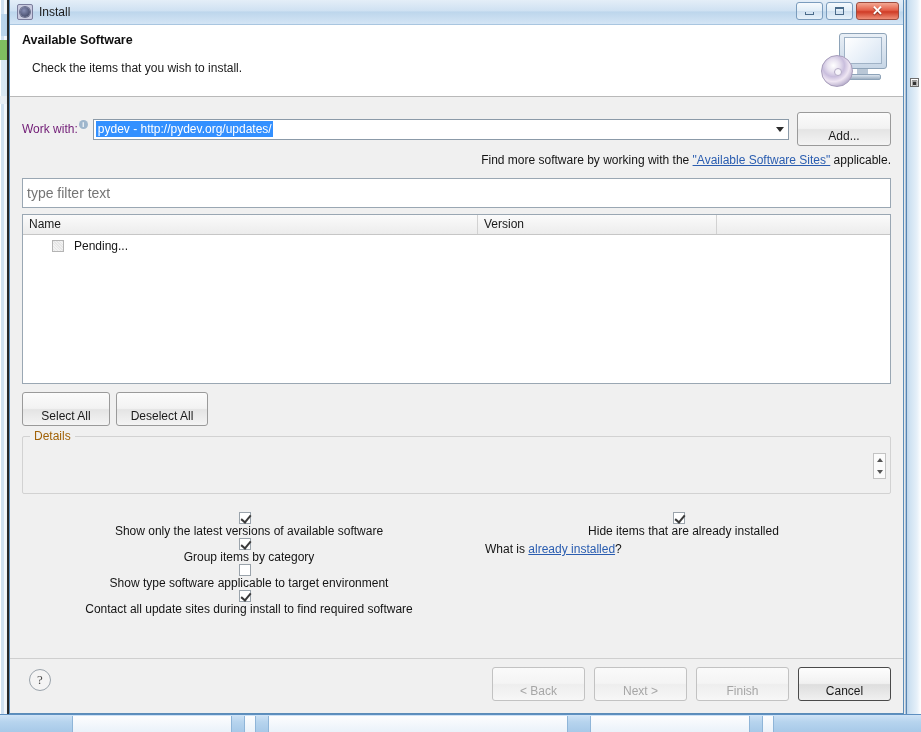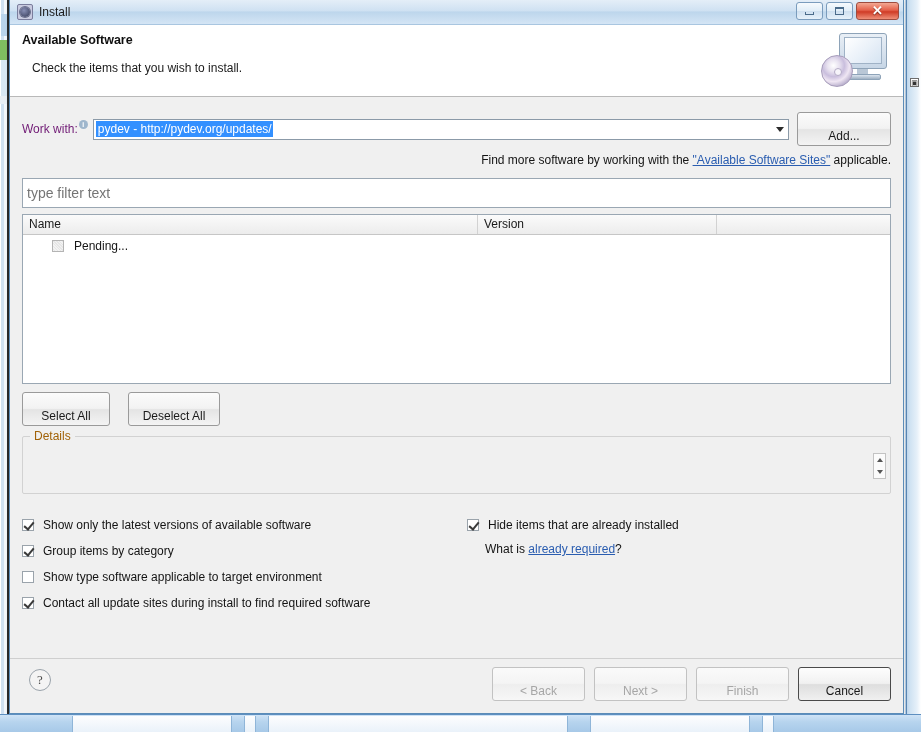--- a/index.html
+++ b/index.html
@@ -252,21 +252,21 @@
     border-color: #b4b4b4;
   }
   .cbx.checked::after {
     content: ""; position: absolute; left: 3px; top: 0px;
     width: 4px; height: 8px;
     border: solid #3a3a3a; border-width: 0 2px 2px 0;
     transform: rotate(40deg);
   }
   .trow .cell-name { margin-left: 10px; font-size: 12px; color: #151515; }
 
-  .row-selbtns { margin-top: 8px; display: flex; gap: 18px; }
+  .row-selbtns { margin-top: 8px; display: flex; gap: 6px; }
   .btn-sel { width: 88px; }
   .btn-desel { width: 92px; }
 
   .group-details {
     margin-top: 10px; position: relative; height: 58px;
     border: 1px solid #d2d2d2; border-radius: 2px;
     background: #f0f0f0;
   }
   .group-legend {
     position: absolute; left: 7px; top: -8px; background: #f0f0f0;
@@ -288,21 +288,21 @@
     width: 0; height: 0; border-left: 3px solid transparent;
     border-right: 3px solid transparent; border-top: 4px solid #555;
   }
 
   .opts {
     margin-top: 18px; display: flex;
   }
   .opts-col { }
   .opts-col.left { width: 445px; }
   .opts-col.right { flex: 1; }
-  .opt-row { display: flex; align-items: center; height: 26px; }
+  .opt-row { display: flex; align-items: center; height: 26px; flex-direction: column; }
   .opt-row .lbl { margin-left: 9px; font-size: 12px; color: #141414; }
   .whatis { margin-left: 18px; margin-top: 4px; font-size: 12px; color: #141414; }
 
   
   .dlg-footer {
     position: absolute; left: 0; right: 0; bottom: 0; height: 55px;
     border-top: 1px solid #cfcfcf;
     background: #f0f0f0;
   }
   .help-btn {
@@ -442,21 +442,21 @@
             <span class="cbx checked"></span>
             <span class="lbl">Contact all update sites during install to find required software</span>
           </div>
         </div>
         <div class="opts-col right">
           <div class="opt-row">
             <span class="cbx checked"></span>
             <span class="lbl">Hide items that are already installed</span>
           </div>
           <div class="whatis">
-            <span>What is </span><span class="link">already required</span><span>?</span>
+            <span>What is </span><span class="link">already installed</span><span>?</span>
           </div>
         </div>
       </div>
     </div>
 
     <div class="dlg-footer">
       <div class="help-btn">?</div>
       <div class="footer-btns">
         <button class="btn btn-wiz disabled" disabled="">&lt; Back</button>
         <button class="btn btn-wiz disabled" disabled="">Next &gt;</button>

